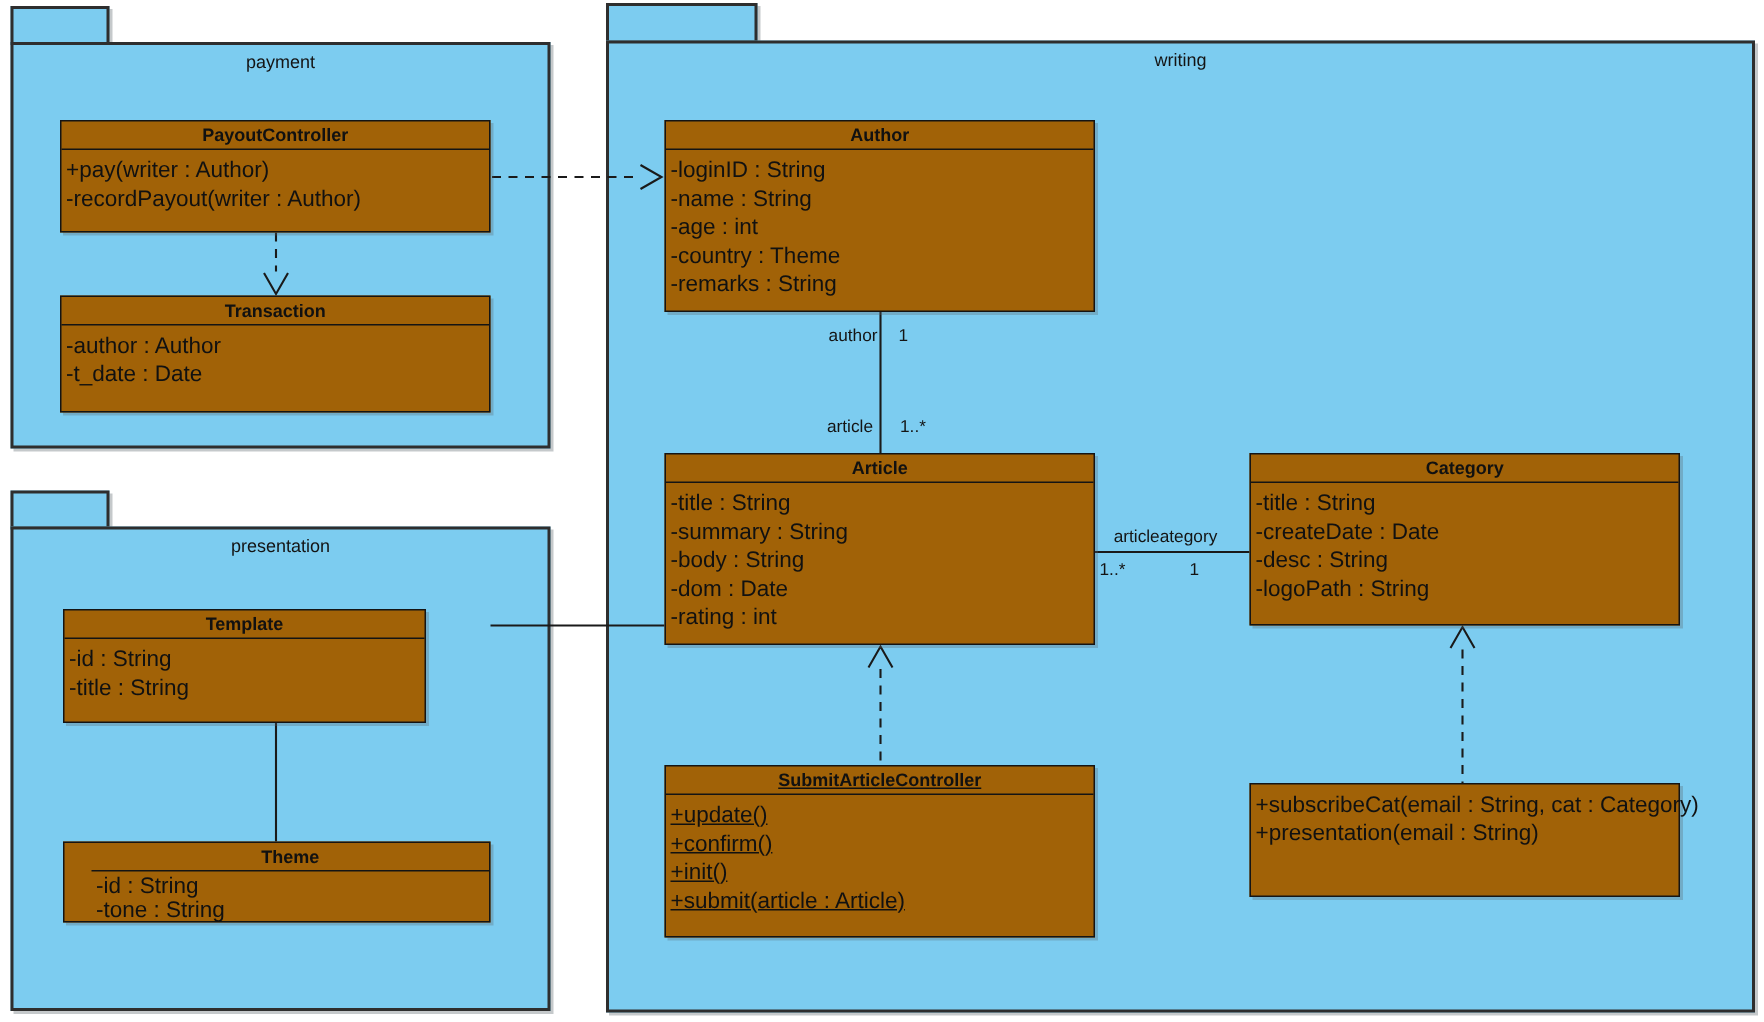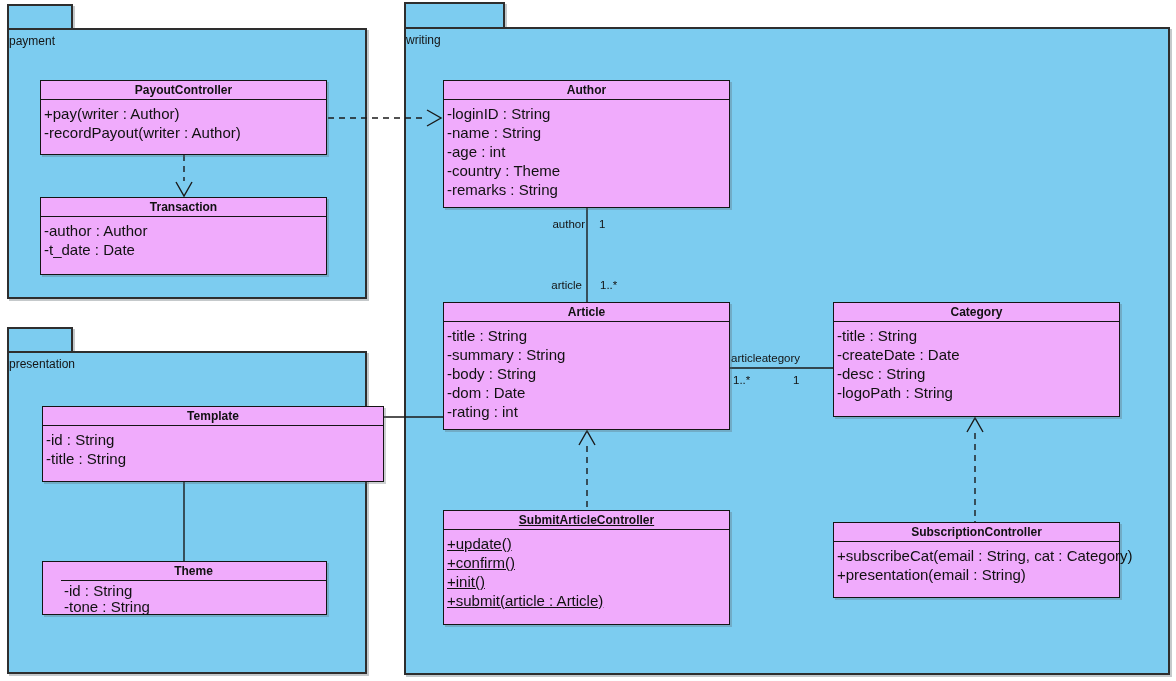--- a/index.html
+++ b/index.html
@@ -9,24 +9,24 @@
   }
   .pkg-tab{
     position:absolute;background:#7cccf0;border:2px solid #2e2e2e;
     box-shadow:2px 2px 0 rgba(90,100,105,0.35);box-sizing:border-box;z-index:1;
   }
   .pkg-body{
     position:absolute;background:#7cccf0;border:2px solid #2e2e2e;
     box-shadow:2px 2px 0 rgba(90,100,105,0.35);box-sizing:border-box;z-index:1;
   }
   .pkg-title{
-    display:block;text-align:left;padding-top:4px;font-size:12px;color:#141414;
+    display:block;text-align:center;padding-top:4px;font-size:12px;color:#141414;
   }
   .uml-class{
-    position:absolute;background:#f0abfc;border:1.5px solid #141414;
+    position:absolute;background:#a16207;border:1.5px solid #141414;
     box-shadow:2px 2px 0 rgba(90,100,105,0.3);box-sizing:border-box;z-index:3;
   }
   .uml-class .hdr{
     height:18px;line-height:18px;border-bottom:1.5px solid #141414;
     font-weight:bold;font-size:12px;text-align:center;white-space:nowrap;overflow:hidden;
   }
   .members{
     padding:4px 2px 0 3px;font-size:15px;line-height:19px;white-space:nowrap;
   }
   .members div{white-space:nowrap;}
@@ -105,21 +105,21 @@
   </div>
 
   <div class="uml-class" style="left:40px;top:197px;width:287px;height:78px;">
     <div class="hdr">Transaction</div>
     <div class="members">
       <div>-author : Author</div>
       <div>-t_date : Date</div>
     </div>
   </div>
 
-  <div class="uml-class" style="left:42px;top:406px;width:342px;height:76px;">
+  <div class="uml-class" style="left:42px;top:406px;width:242px;height:76px;">
     <div class="hdr">Template</div>
     <div class="members">
       <div>-id : String</div>
       <div>-title : String</div>
     </div>
   </div>
 
   <div class="uml-class" style="left:42px;top:561px;width:285px;height:54px;padding-left:18px;">
     <div class="hdr">Theme</div>
     <div class="members" style="padding-top:2px;line-height:16px;">
@@ -164,29 +164,28 @@
     <div class="hdr">SubmitArticleController</div>
     <div class="members">
       <div>+update()</div>
       <div>+confirm()</div>
       <div>+init()</div>
       <div>+submit(article : Article)</div>
     </div>
   </div>
 
   <div class="uml-class" style="left:833px;top:522px;width:287px;height:76px;">
-    <div class="hdr">SubscriptionController</div>
     <div class="members">
       <div>+subscribeCat(email : String, cat : Category)</div>
       <div>+presentation(email : String)</div>
     </div>
   </div>
 
   <span class="lbl" style="left:545px;top:217px;width:40px;text-align:right;">author</span>
   <span class="lbl" style="left:599px;top:217px;">1</span>
   <span class="lbl" style="left:537px;top:278px;width:45px;text-align:right;">article</span>
   <span class="lbl" style="left:600px;top:278px;">1..*</span>
 
-  <span class="lbl" style="left:731px;top:351px;width:92px;">articleategory</span>
+  <span class="lbl" style="left:731px;top:351px;width:92px;text-align:center;">articleategory</span>
   <span class="lbl" style="left:733px;top:373px;">1..*</span>
   <span class="lbl" style="left:793px;top:373px;">1</span>
 
 </div>
 
 </body></html>

